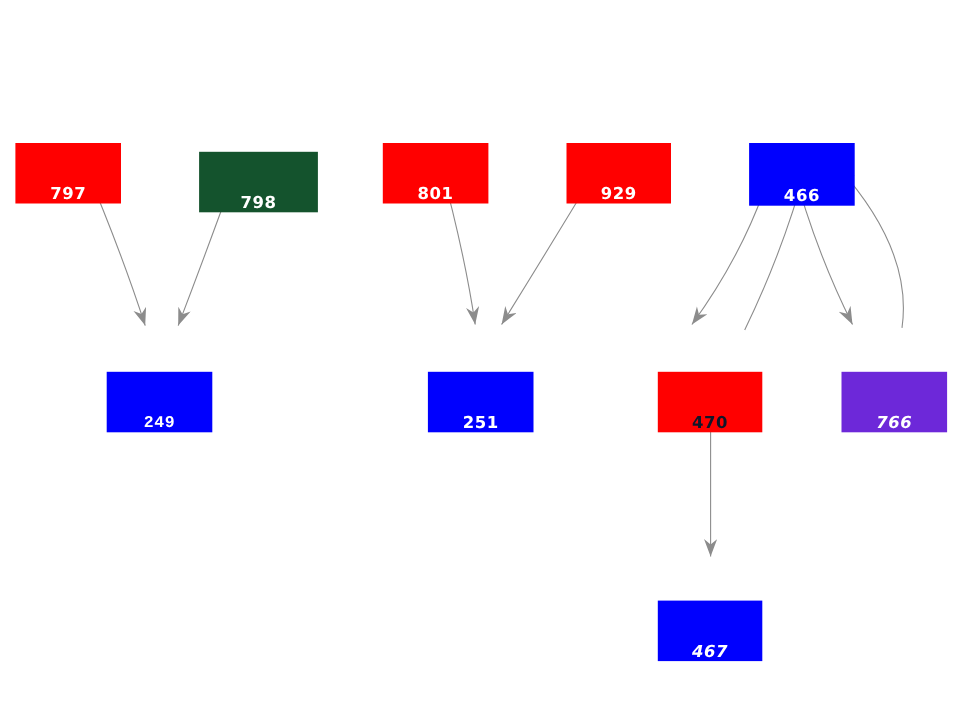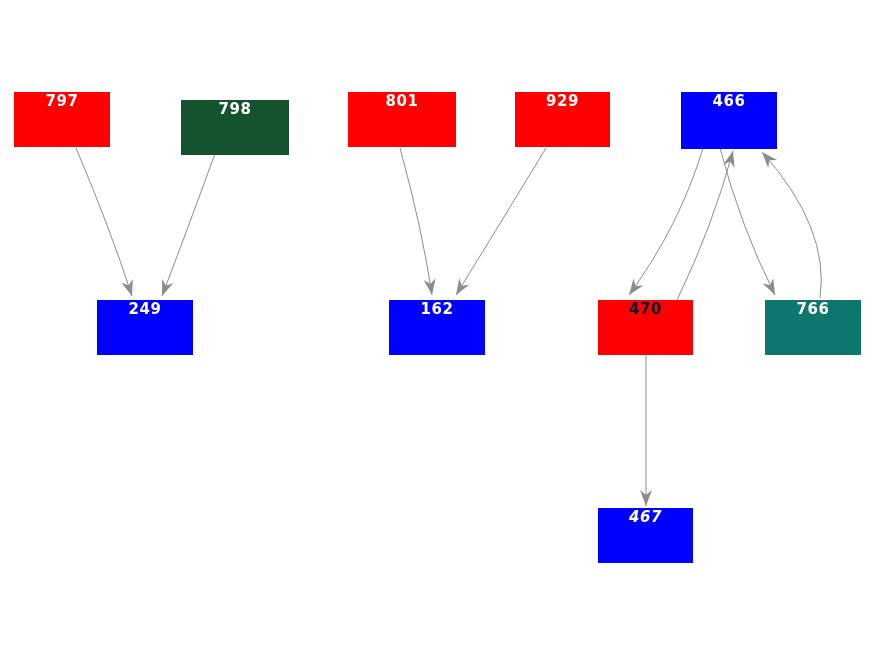--- a/index.html
+++ b/index.html
@@ -18,23 +18,24 @@
   #edges {
     position: absolute;
     left: 0;
     top: 0;
     width: 876px;
     height: 656px;
   }
   .node {
     position: absolute;
     display: flex;
-    align-items: flex-start;
+    align-items: flex-end;
     justify-content: center;
     box-sizing: border-box;
+    margin-top: 38px;
   }
   .node span {
     color: #ffffff;
     font-size: 15px;
     font-weight: bold;
     letter-spacing: 0.5px;
     user-select: none;
   }
 </style>
 </head>
@@ -59,38 +60,38 @@
         <path d="M 646,355 L 646,506" fill="none" stroke="#8c8c8c" stroke-width="1" marker-end="url(#arrow)"></path>
       </g>
   </svg>
   <div id="nodes">
       <div class="node" style="left: 14px; top: 92px; width: 96px; height: 55px; background: rgb(255, 0, 0);">
         <span style="color: rgb(255, 255, 255);">797</span>
       </div>
       <div class="node" style="left: 181px; top: 100px; width: 108px; height: 55px; background: #14532d;">
         <span style="color: rgb(255, 255, 255);">798</span>
       </div>
-      <div class="node" style="left: 348px; top: 92px; width: 108px; height: 55px; background: rgb(255, 0, 0);">
+      <div class="node" style="left: 348px; top: 92px; width: 96px; height: 55px; background: rgb(255, 0, 0);">
         <span style="color: rgb(255, 255, 255);">801</span>
       </div>
       <div class="node" style="left: 515px; top: 92px; width: 95px; height: 55px; background: rgb(255, 0, 0);">
         <span style="color: rgb(255, 255, 255);">929</span>
       </div>
       <div class="node" style="left: 681px; top: 92px; width: 96px; height: 57px; background: rgb(0, 0, 254);">
         <span style="color: rgb(255, 255, 255);">466</span>
       </div>
-      <div class="node" style="left: 97px; top: 300px; width: 96px; height: 55px; background: rgb(0, 0, 254);">
+      <div class="node" style="left: 97px; top: 300px; width: 96px; height: 55px; background: rgb(0, 0, 254); font-family: Liberation Mono, monospace;">
         <span style="color: rgb(255, 255, 255);">249</span>
       </div>
       <div class="node" style="left: 389px; top: 300px; width: 96px; height: 55px; background: rgb(0, 0, 254);">
-        <span style="color: rgb(255, 255, 255);">162</span>
+        <span style="color: rgb(255, 255, 255);">251</span>
       </div>
       <div class="node" style="left: 598px; top: 300px; width: 95px; height: 55px; background: rgb(255, 0, 0);">
         <span style="color: #0f172a;">470</span>
       </div>
-      <div class="node" style="left: 765px; top: 300px; width: 96px; height: 55px; background: #0f766e;">
+      <div class="node" style="left: 765px; top: 300px; width: 96px; height: 55px; background: #6d28d9; font-style: italic;">
         <span style="color: rgb(255, 255, 255);">766</span>
       </div>
       <div class="node" style="left: 598px; top: 508px; width: 95px; height: 55px; background: rgb(0, 0, 254);">
         <span style="color: rgb(255, 255, 255); font-style: italic;">467</span>
       </div>
     </div>
 </div>
 
 </body></html>

